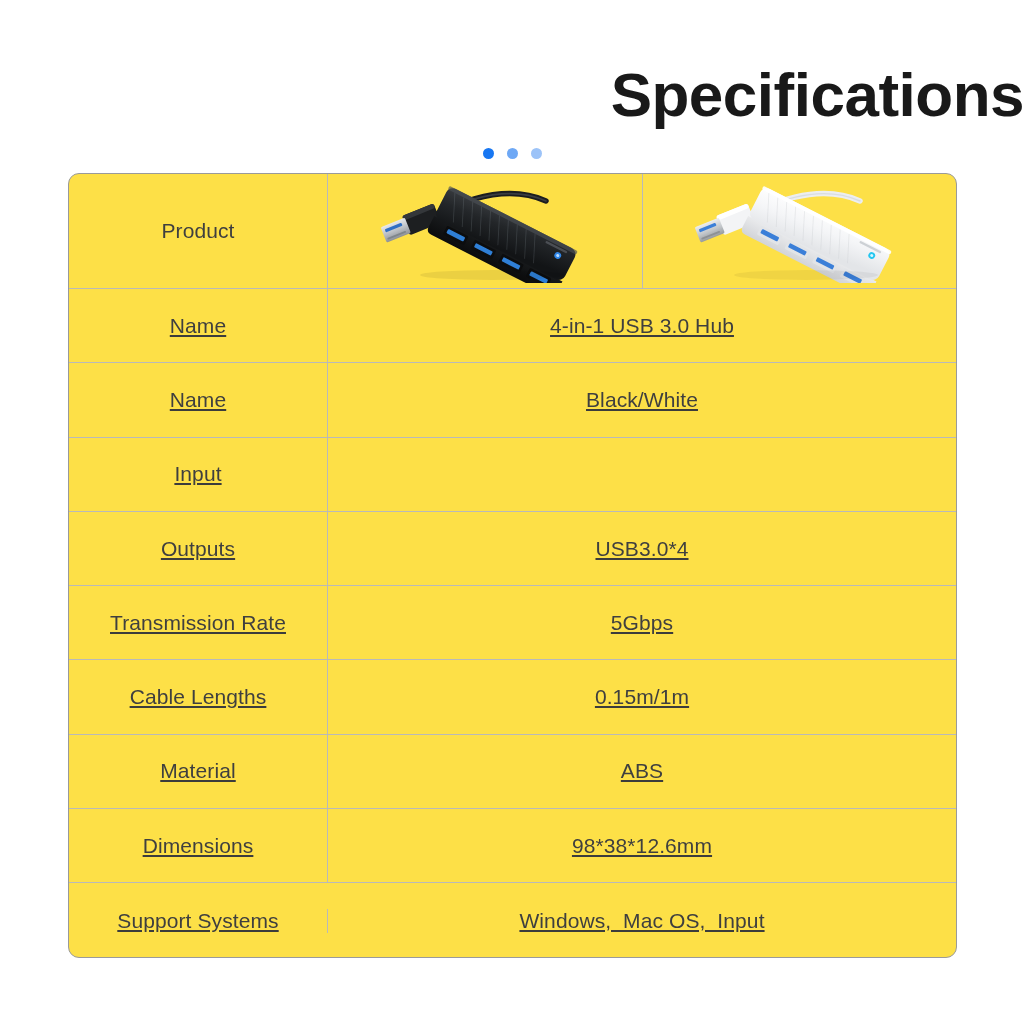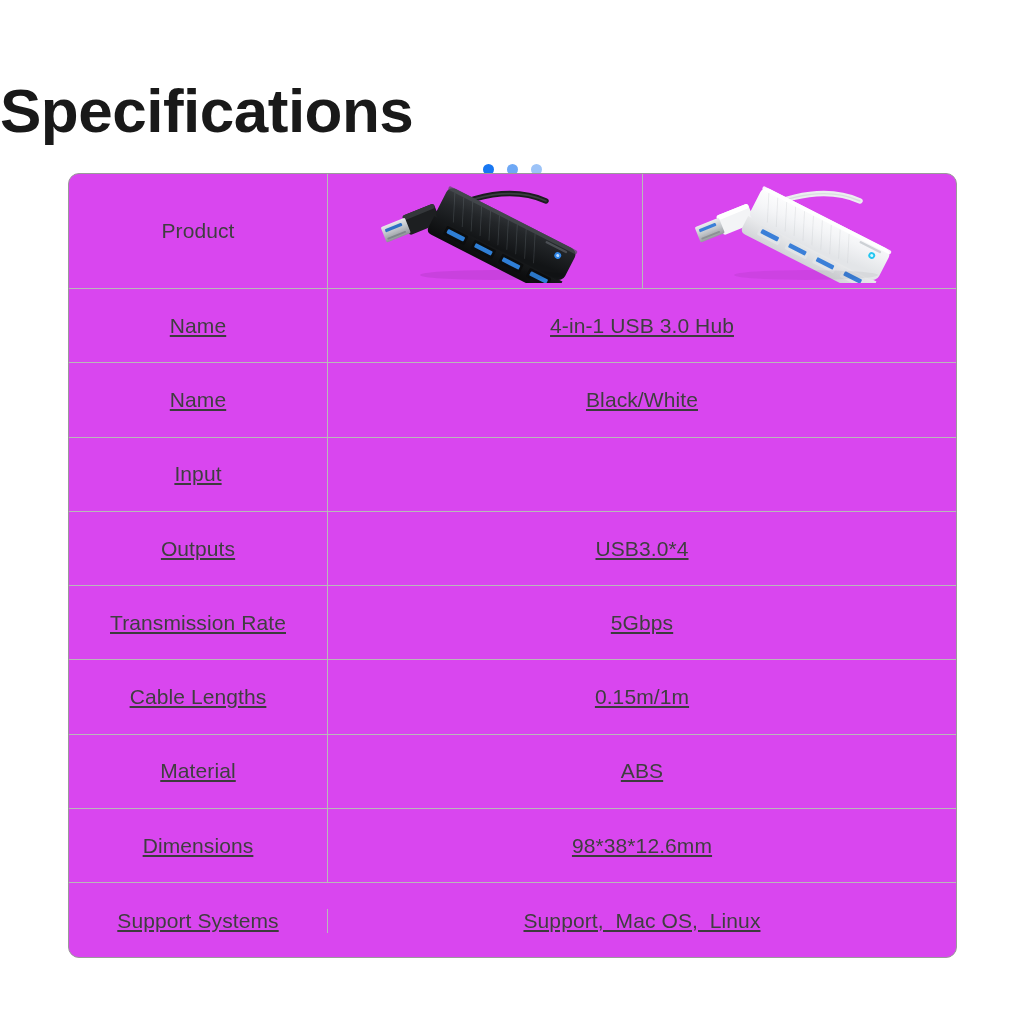--- a/index.html
+++ b/index.html
@@ -12,22 +12,22 @@
     height: 1024px;
     font-family: "Liberation Sans", sans-serif;
     color: #3c3c3c;
     overflow: hidden;
     position: relative;
   }
 
   
   .header {
     width: 100%;
-    padding-top: 80px;
-    text-align: left;
+    padding-top: 64px;
+    text-align: right;
   }
   .page-title {
     font-size: 62px;
     font-weight: bold;
     color: #191919;
     letter-spacing: -0.5px;
     line-height: 1;
     margin: 0;
   }
   .dots {
@@ -52,21 +52,21 @@
     width: 889px;
     height: 785px;
   }
   .spec-table {
     width: 100%;
     height: 100%;
     border: 1px solid #9a9a9a;
     border-radius: 11px;
     box-sizing: border-box;
     overflow: hidden;
-    background: #d946ef;
+    background: #fde047;
   }
   .row {
     display: flex;
     border-bottom: 1px solid #b9b9b9;
     box-sizing: border-box;
   }
   .row:last-child {
     border-bottom: none;
     align-items: center;
   }
@@ -299,18 +299,18 @@
         <div class="row row-spec">
           <div class="cell-label">Material</div>
           <div class="cell-value">ABS</div>
         </div>
         <div class="row row-spec">
           <div class="cell-label">Dimensions</div>
           <div class="cell-value">98*38*12.6mm</div>
         </div>
         <div class="row row-spec">
           <div class="cell-label">Support Systems</div>
-          <div class="cell-value">Support,  Mac OS,  Linux</div>
+          <div class="cell-value">Windows,  Mac OS,  Input</div>
         </div>
       </div>
 
   </div>
 </div>
 
 </body></html>

